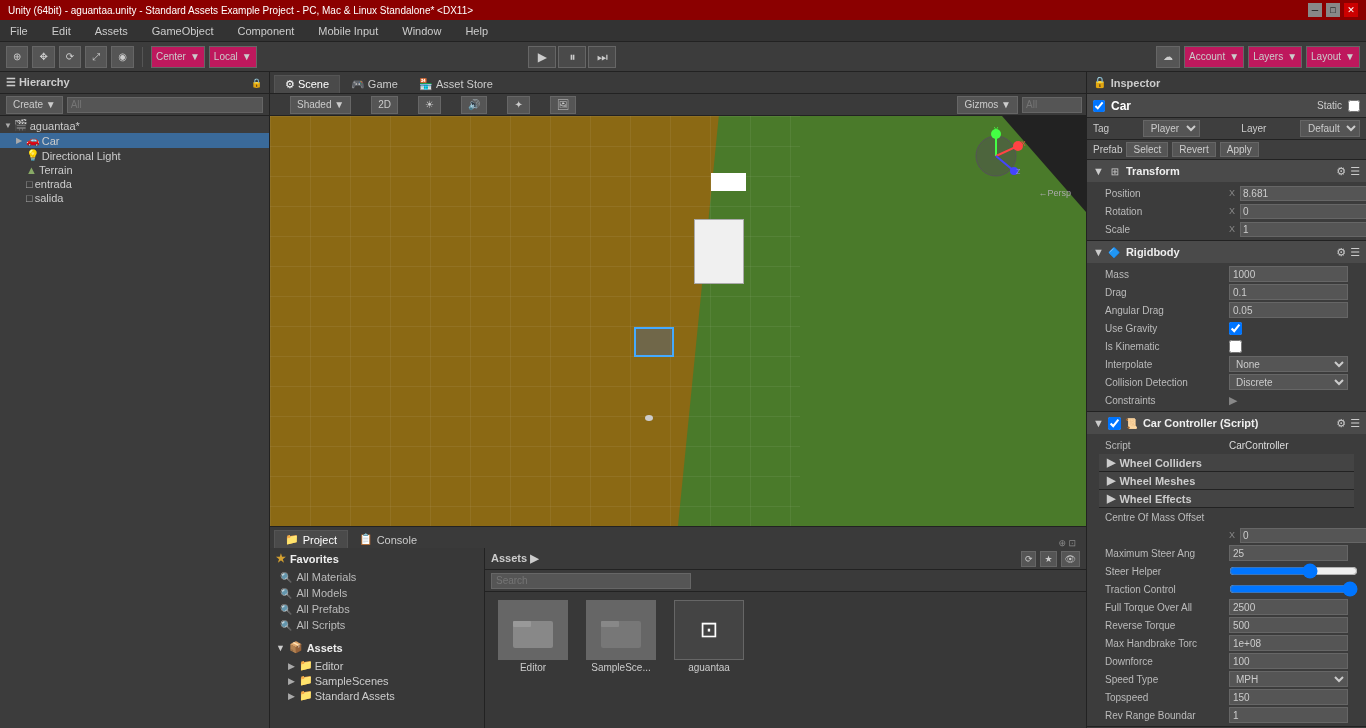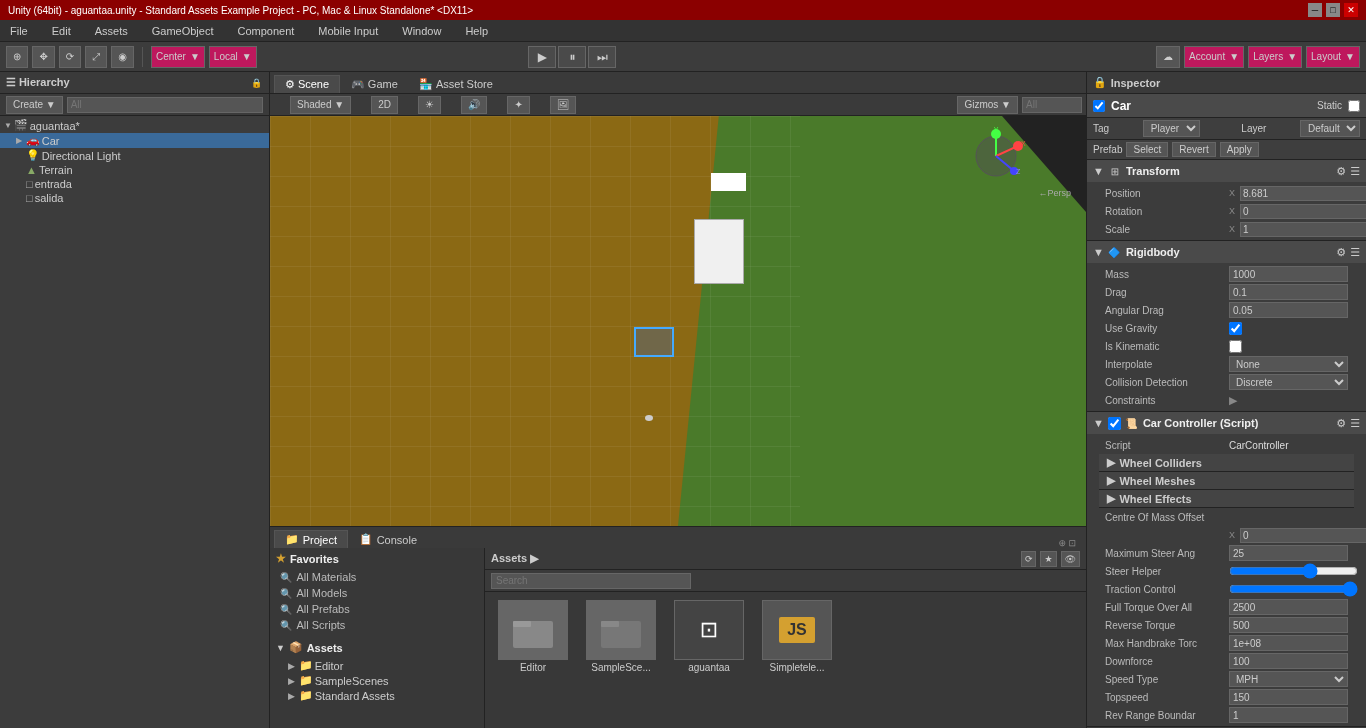--- a/index.html
+++ b/index.html
@@ -394,26 +394,20 @@
 
 
             <div class="asset-item">
               <div class="asset-thumb" style="background:#444;display:flex;align-items:center;justify-content:center;">
                 <span style="font-size:22px;color:#fff;">⊡</span>
               </div>
               <span class="asset-name">aguantaa</span>
             </div>
 
 
-            <div class="asset-item">
-              <div class="asset-thumb" style="background:#555;display:flex;align-items:center;justify-content:center;">
-                <span class="js-icon">JS</span>
-              </div>
-              <span class="asset-name">Simpletele...</span>
-            </div>
           </div>
         </div>
       </div>
     </div>
   </div>
 
   <div id="inspector">
     <div class="inspector-header">
       <span>🔒</span>
       <span>Inspector</span>

